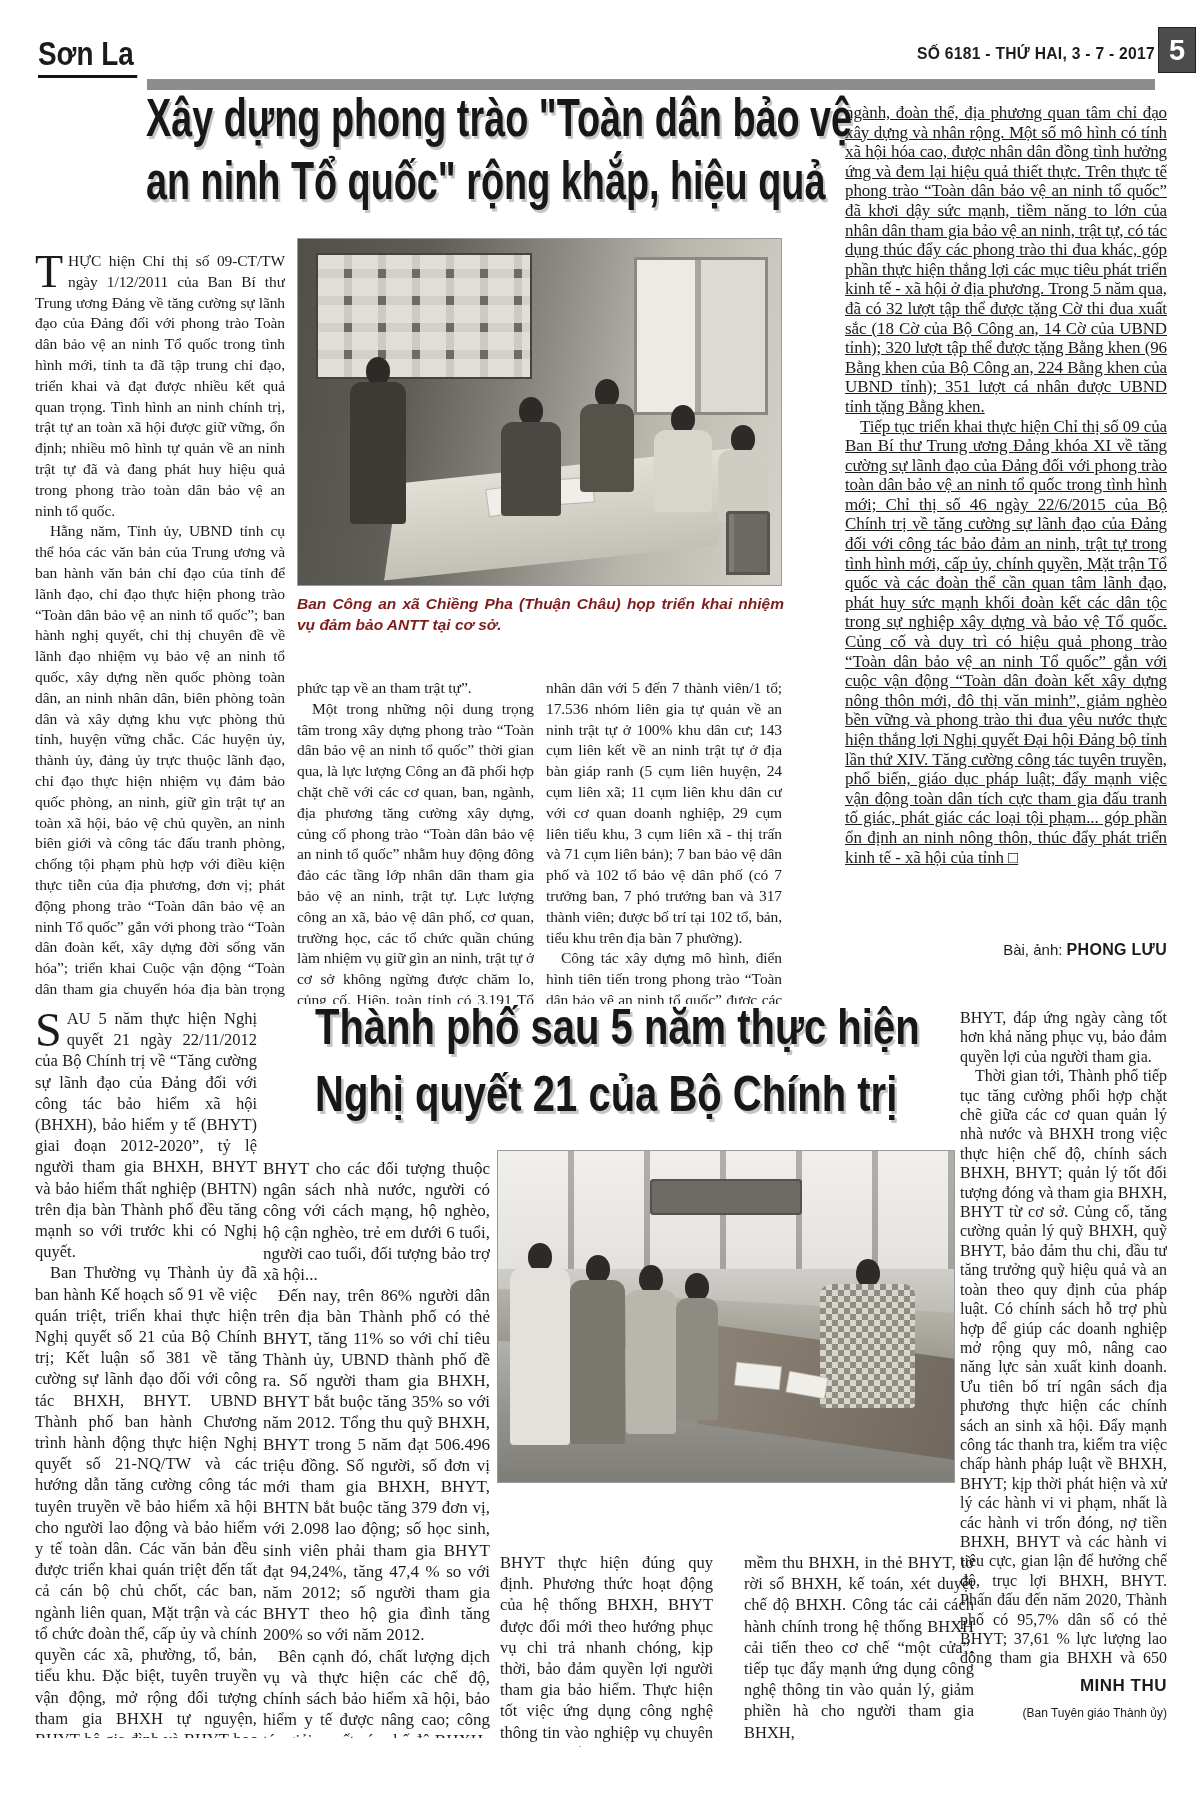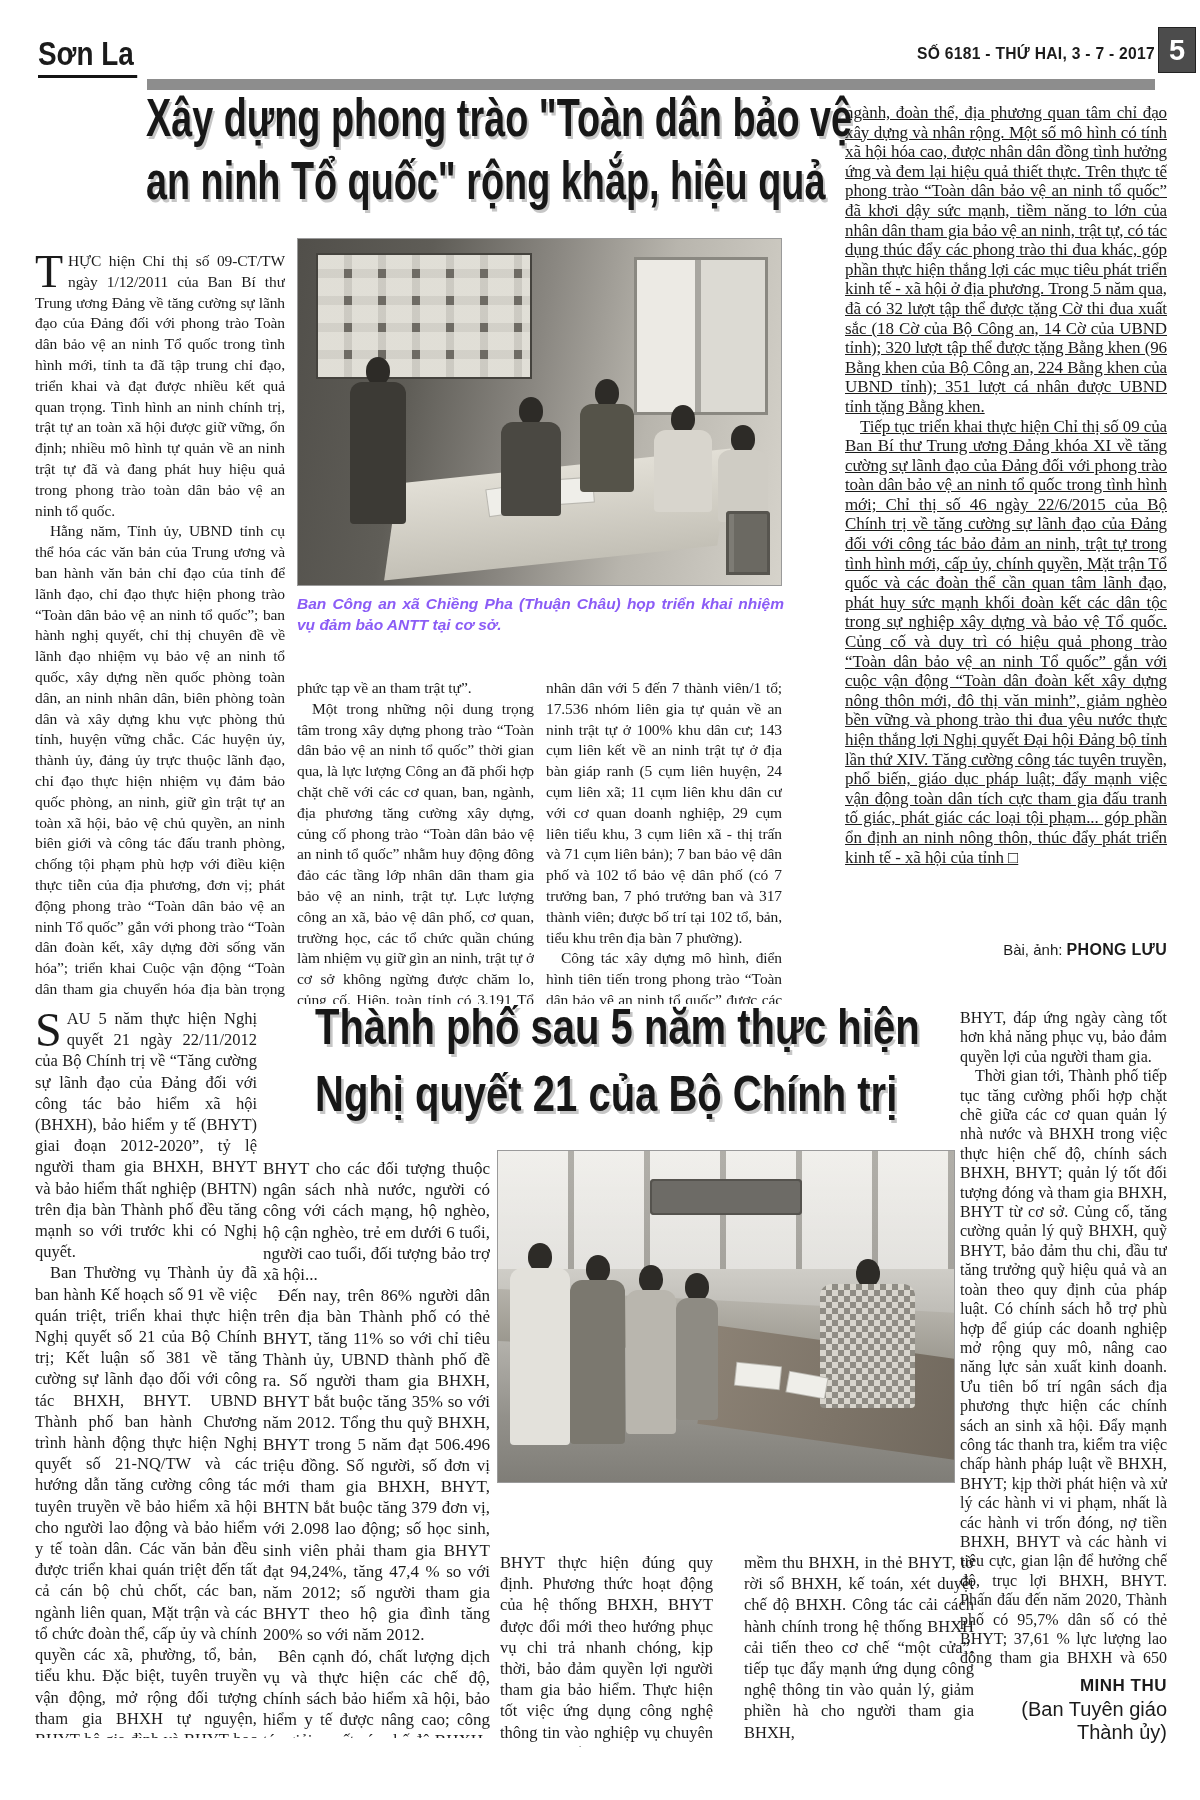--- a/index.html
+++ b/index.html
@@ -41,25 +41,25 @@
   .bcol5{left:960px;top:1008px;width:207px;height:662px;font-size:16px;line-height:19.4px;}
 
   .dropcap{float:left;font-size:46px;line-height:38px;padding:2px 5px 0 0;font-weight:400;}
   .bcol1 .dropcap{font-size:48px;line-height:40px;}
 
   
   .byline1{left:845px;top:941px;width:322px;text-align:right;font-family:"Liberation Sans",sans-serif;font-size:15px;}
   .byline1 b{font-size:16px;letter-spacing:.3px;}
   .sig{left:960px;top:1676px;width:207px;text-align:right;font-family:"Liberation Sans",sans-serif;}
   .sig .who{font-weight:700;font-size:17px;letter-spacing:.5px;}
-  .sig .org{font-size:20px;margin-top:2px;}
+  .sig .org{font-size:12px;margin-top:10px;}
 
   
   .caption{font-family:"Liberation Sans",sans-serif;font-style:italic;font-weight:700;font-size:15.5px;
-           line-height:21px;color:#8b5cf6;text-align:justify;}
+           line-height:21px;color:#7f1d1d;text-align:justify;}
   .cap1{left:297px;top:593px;width:487px;}
   .cap2{left:497px;top:1489px;width:458px;}
   .capcredit{display:block;text-align:right;font-style:normal;}
   .capcredit .lbl{font-weight:400;}
 
   
   .photo{position:absolute;overflow:hidden;border:1px solid #9a9a9a;box-sizing:border-box;}
   .ph1{left:297px;top:238px;width:485px;height:348px;
        background:linear-gradient(100deg,#514f4a 0%,#5f5d57 25%,#8a8781 48%,#b8b5ad 70%,#d6d3cb 100%);}
   .ph1-board{left:18px;top:14px;width:212px;height:122px;border:2px solid #45433e;

